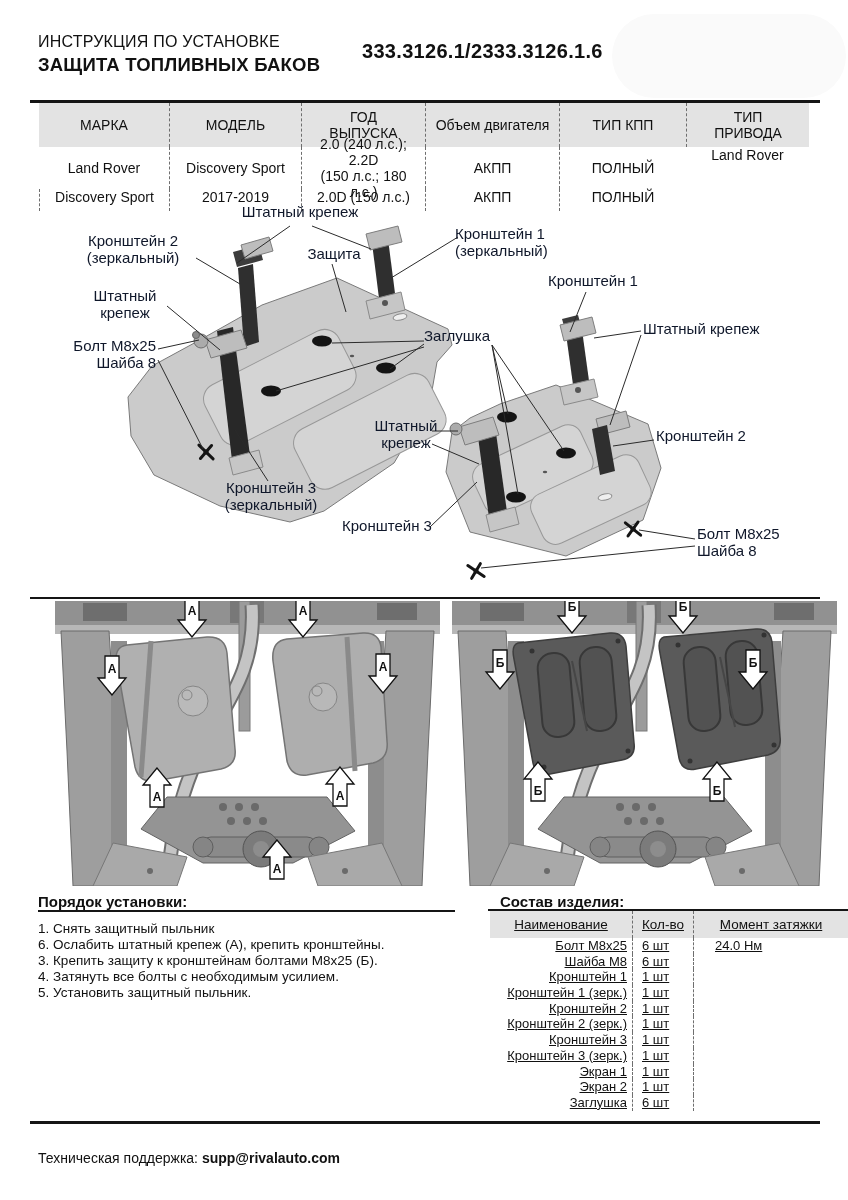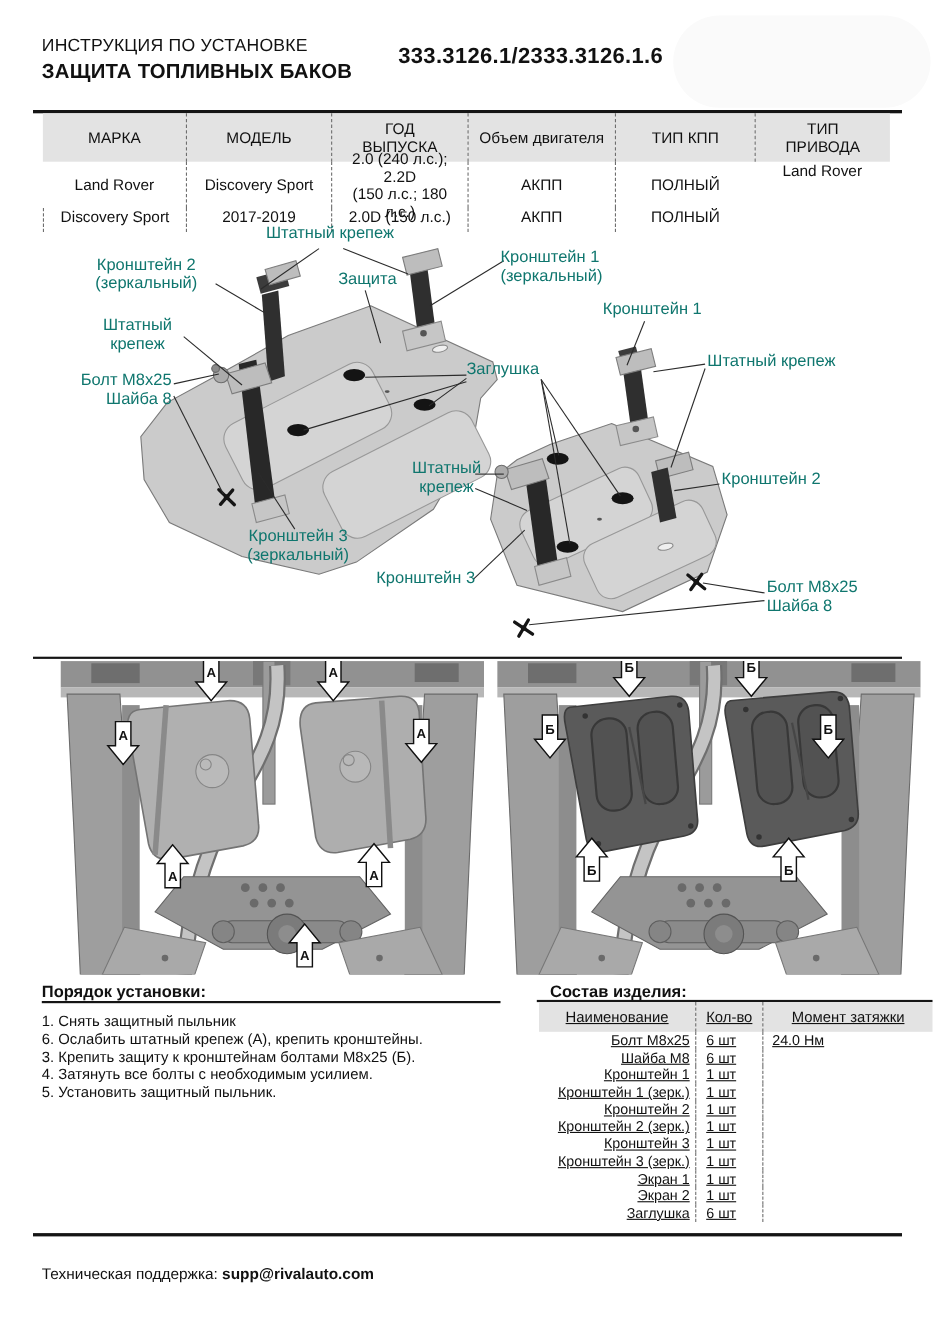--- a/index.html
+++ b/index.html
@@ -18,35 +18,35 @@
   .vtable{position:absolute;left:39px;top:103px;width:770px;display:grid;
           grid-template-columns:130px 132px 124px 134px 127px 123px;}
   .vtable .cell{display:flex;align-items:center;justify-content:center;text-align:center;
           font-size:14px;line-height:16px;white-space:pre-line;padding:0 3px;box-sizing:border-box;}
   .vtable .hcell{background:#e3e3e3;height:44px;}
   .vtable .r1{height:42px;}
   .vtable .r2{height:22px;align-items:flex-start;}
   .vtable .sep{border-left:1px dashed #6e6e6e;}
   
   .diagram-svg{position:absolute;left:0;top:0;width:848px;height:598px;}
-  .dlabel{position:absolute;font-size:15px;line-height:16.5px;white-space:pre;color:#0f766e;}
+  .dlabel{position:absolute;font-size:15px;line-height:16.5px;white-space:pre;color:#0f172a;}
   
   .photo{position:absolute;top:601px;width:385px;height:285px;}
   .photo svg{display:block;}
   
   .sec-head{position:absolute;font-size:15px;font-weight:bold;}
   .steps{position:absolute;left:38px;top:921px;font-size:13.5px;line-height:16px;}
   
   .ctable{position:absolute;left:490px;top:911px;width:358px;display:grid;
           grid-template-columns:142px 61px 155px;}
   .ctable .cell{font-size:13px;line-height:15.7px;height:15.7px;box-sizing:border-box;white-space:pre;text-decoration:underline;}
   .ctable .hcell{background:#e3e3e3;height:27px;display:flex;align-items:center;justify-content:center;font-size:13.5px;}
   .ctable .name{text-align:right;padding-right:5px;}
   .ctable .qty{padding-left:9px;}
-  .ctable .tq{padding-left:8px;}
+  .ctable .tq{padding-left:21px;}
   .ctable .sep{border-left:1px dashed #6e6e6e;}
   
   .foot1{position:absolute;left:38px;top:1129px;font-size:14px;}
   .foot2{position:absolute;left:38px;top:1150px;font-size:14px;}
   .foot2 b{font-weight:bold;}
 </style>
 </head>
 <body>
 
 <div class="page">

